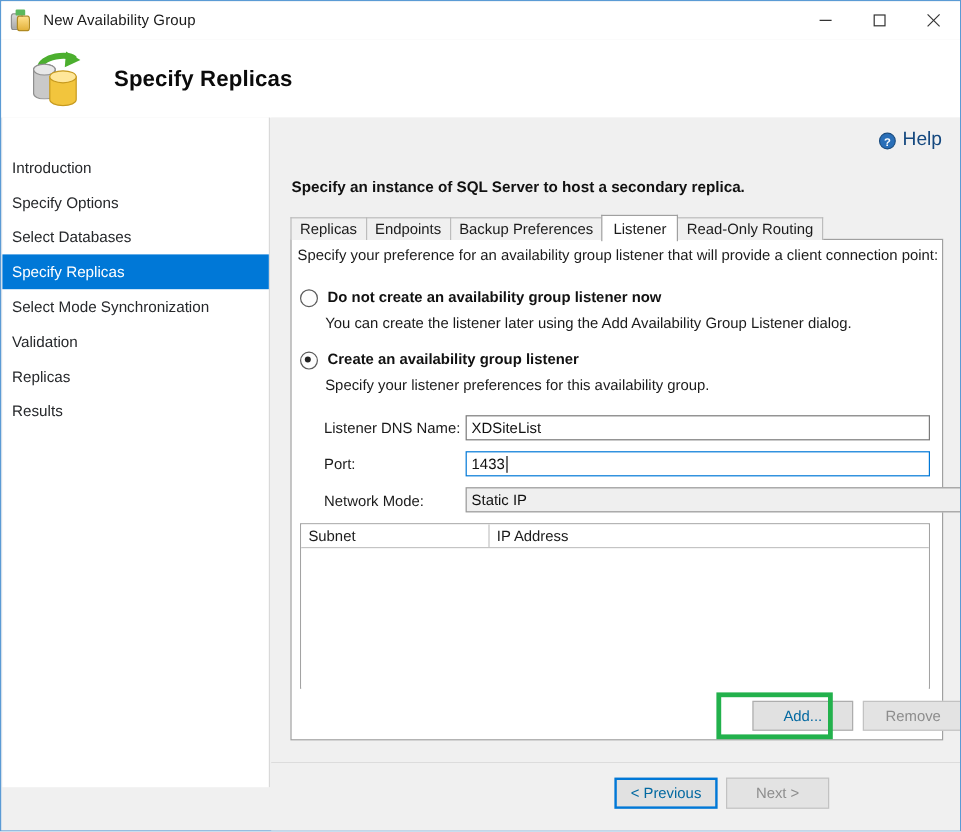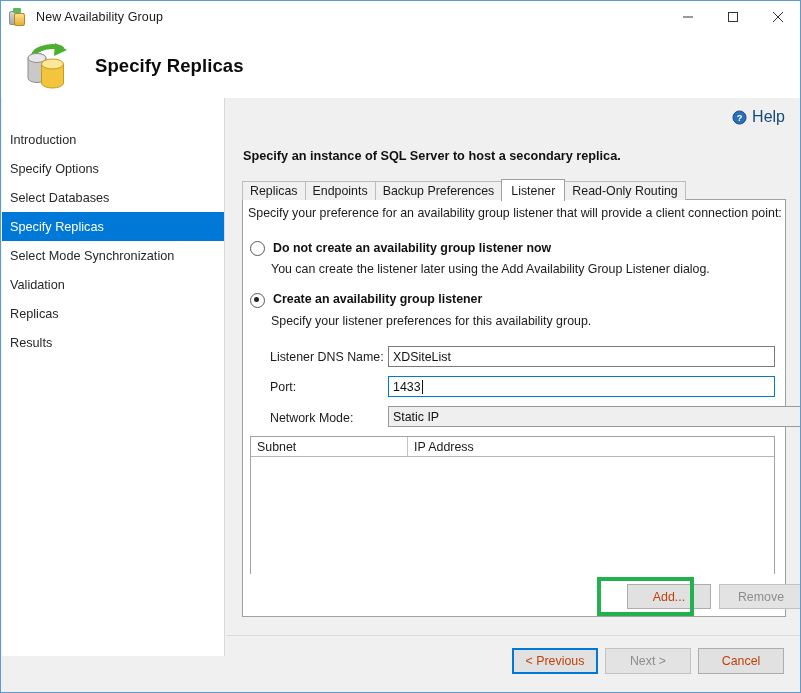--- a/index.html
+++ b/index.html
@@ -354,21 +354,21 @@
   
   .btn {
     height: 25px;
     background: #e1e1e1;
     border: 1px solid #adadad;
     box-sizing: border-box;
     display: flex;
     align-items: center;
     justify-content: center;
     font-size: 12.4px;
-    color: #c2410c;
+    color: #0369a1;
   }
   .btn.disabled {
     color: #8d8d8d;
     background: #e3e3e3;
     border-color: #c2c2c2;
   }
   .btn-add {
     position: absolute;
     left: 384px; top: 384px;
     width: 84px;
@@ -583,18 +583,15 @@
   <div class="highlight-box"></div>
 
   <div class="footer-sep"></div>
   <div class="footer">
     <div class="btn btn-nav btn-prev">
       <span>&lt; Previous</span>
     </div>
     <div class="btn btn-nav btn-next disabled">
       <span>Next &gt;</span>
     </div>
-    <div class="btn btn-nav btn-cancel">
-      <span>Cancel</span>
-    </div>
   </div>
 
 </div>
 
 </body></html>

